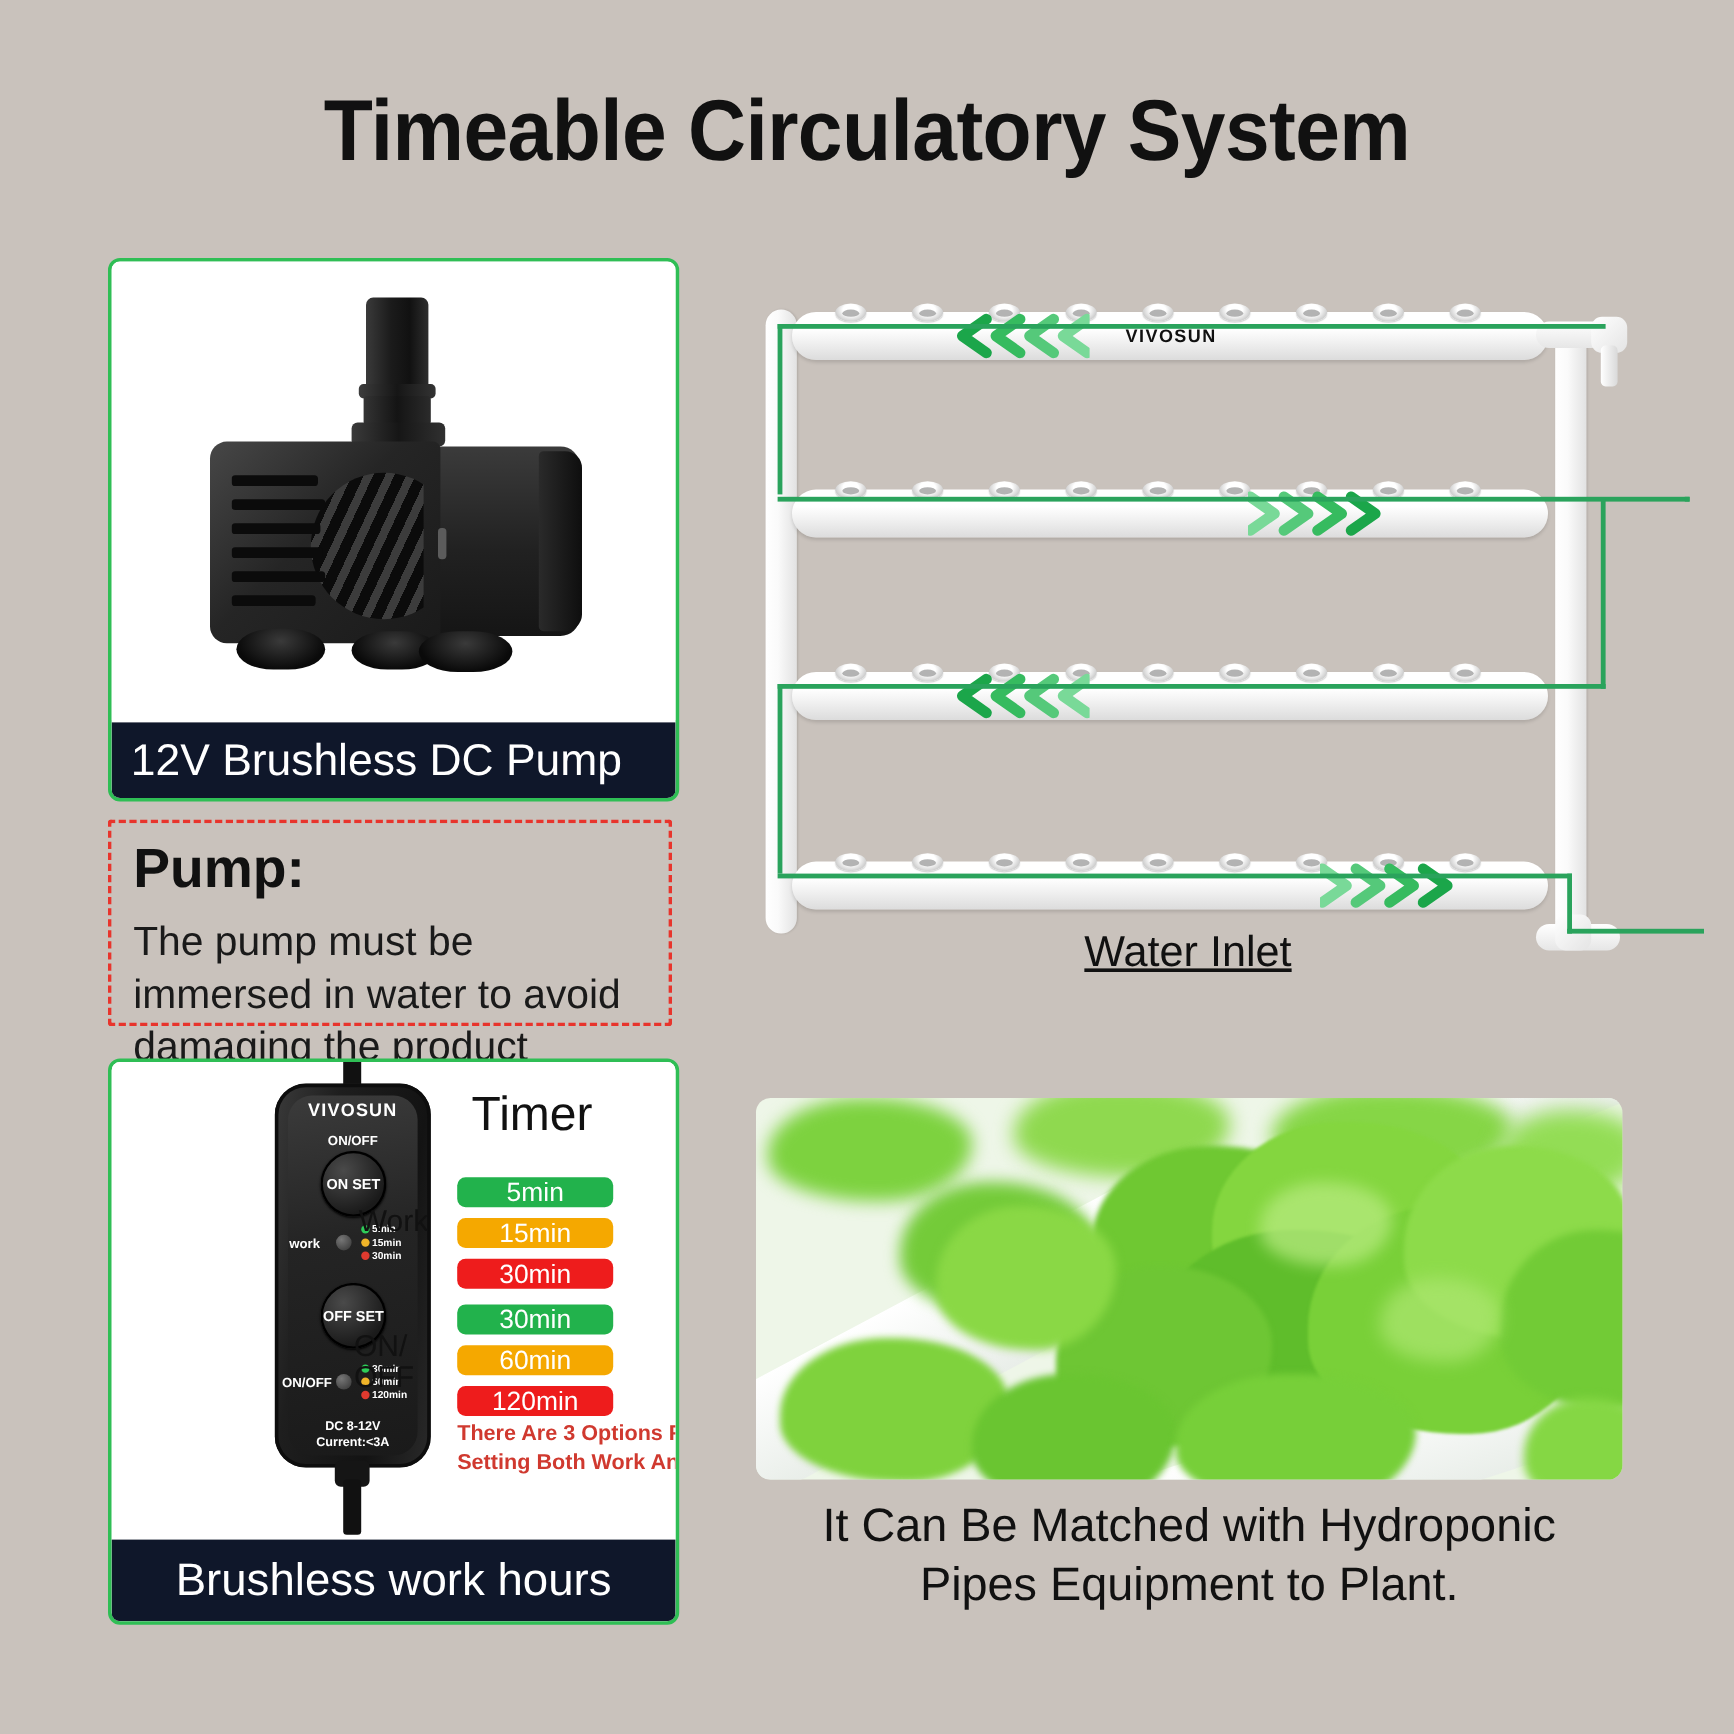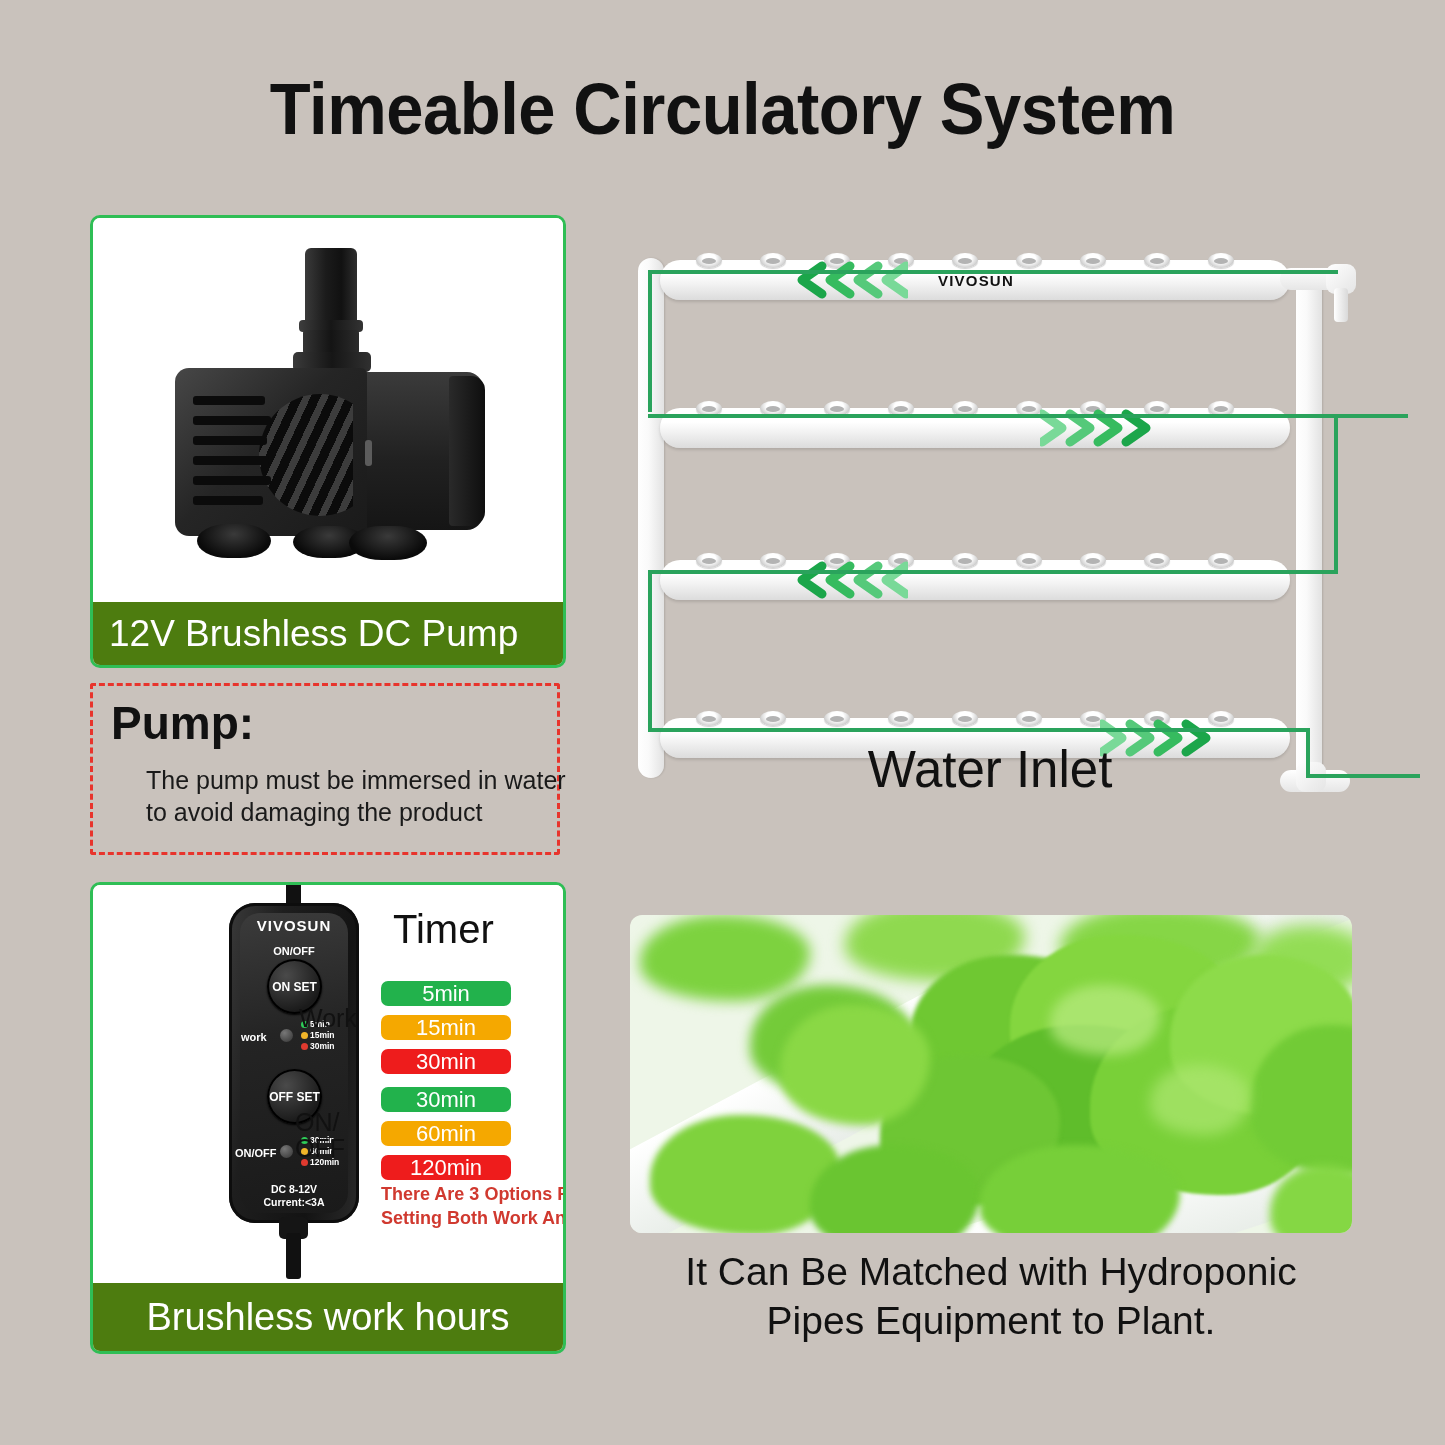--- a/index.html
+++ b/index.html
@@ -24,21 +24,21 @@
   }
 
   
   .card{
     position:absolute;background:#ffffff;
     border:3px solid #2fbe55;border-radius:10px;
     overflow:hidden;
   }
   .greenbar{
     position:absolute;left:0;right:0;bottom:0;
-    background:#4d7c0f;
+    background:#0f172a;
     color:#ffffff;
     display:flex;align-items:center;
     font-size:37px;
     padding-left:16px;
     box-sizing:border-box;
     margin-top:32px;
   }
 
   
   #pump-card{left:90px;top:215px;width:470px;height:447px;}
@@ -76,21 +76,21 @@
   #pump-label{height:63px;}
 
   
   #note-box{
     position:absolute;left:90px;top:683px;width:470px;height:172px;
     border:3px dashed #e8342c;border-radius:3px;box-sizing:border-box;
     background:transparent;
   }
   .note-head{position:absolute;left:18px;top:10px;font-size:46px;font-weight:bold;color:#111;}
   .note-body{position:absolute;left:18px;top:78px;width:440px;
-    font-size:25px;color:#1a1a1a;line-height:1.28;margin-left:35px;}
+    font-size:34px;color:#1a1a1a;line-height:1.28;}
 
   
   #timer-card{left:90px;top:882px;width:470px;height:466px;}
   .timer-inner{position:absolute;left:0;top:0;right:0;bottom:68px;background:#fff;overflow:hidden;}
   
   .cable-top{position:absolute;left:193px;top:-4px;width:15px;height:26px;background:#111;border-radius:3px;}
   .cable-bot{position:absolute;left:193px;top:348px;width:15px;height:46px;background:#111;border-radius:3px;}
   .cable-bot2{position:absolute;left:186px;top:332px;width:29px;height:22px;background:#151515;border-radius:5px;}
   
   .ctrl{position:absolute;left:136px;top:18px;width:130px;height:320px;
@@ -142,22 +142,22 @@
   .hpipe{position:absolute;height:22px;border-radius:11px;
     background:linear-gradient(180deg,#ffffff,#e6e6e6);}
   .elbow{position:absolute;width:30px;height:30px;border-radius:9px;
     background:linear-gradient(135deg,#ffffff,#e4e4e4);}
   .barb{position:absolute;width:14px;height:34px;border-radius:4px;
     background:linear-gradient(90deg,#ffffff,#d9d9d9);}
   .flowline{position:absolute;background:#2aa35c;}
   .chev{position:absolute;}
   .chev svg{display:block;}
   .vivo-logo{position:absolute;color:#111;font-size:15px;font-weight:bold;letter-spacing:1.2px;}
-  .inlet-label{position:absolute;left:620px;top:740px;width:740px;text-align:center;
-    font-size:51px;color:#111;}
+  .inlet-label{position:absolute;left:620px;top:772px;width:740px;text-align:center;
+    font-size:36px;color:#111;text-decoration:underline;}
 
   
   #lettuce{position:absolute;left:630px;top:915px;width:722px;height:318px;
     border-radius:12px;overflow:hidden;background:#eef6e8;}
   .leaf{position:absolute;border-radius:48% 52% 45% 55%/55% 45% 58% 42%;}
   .pipe-bg{position:absolute;background:linear-gradient(180deg,#ffffff,#e9eee9);}
   .blurwrap{position:absolute;inset:0;filter:blur(0.6px);}
   .caption{position:absolute;left:620px;top:1248px;width:742px;text-align:center;
     font-size:39px;color:#111;line-height:1.25;}
 </style>

